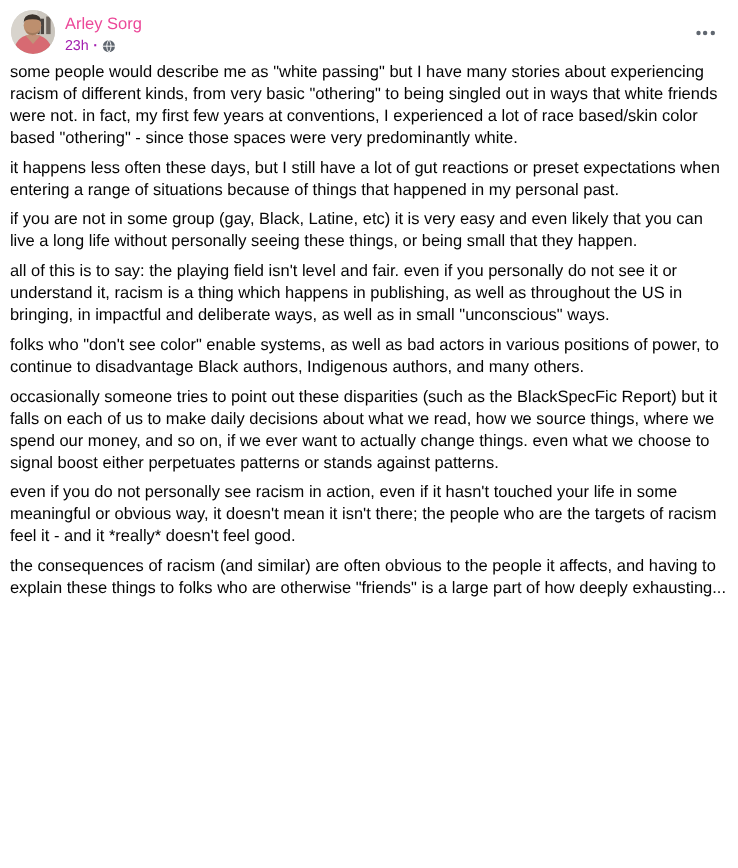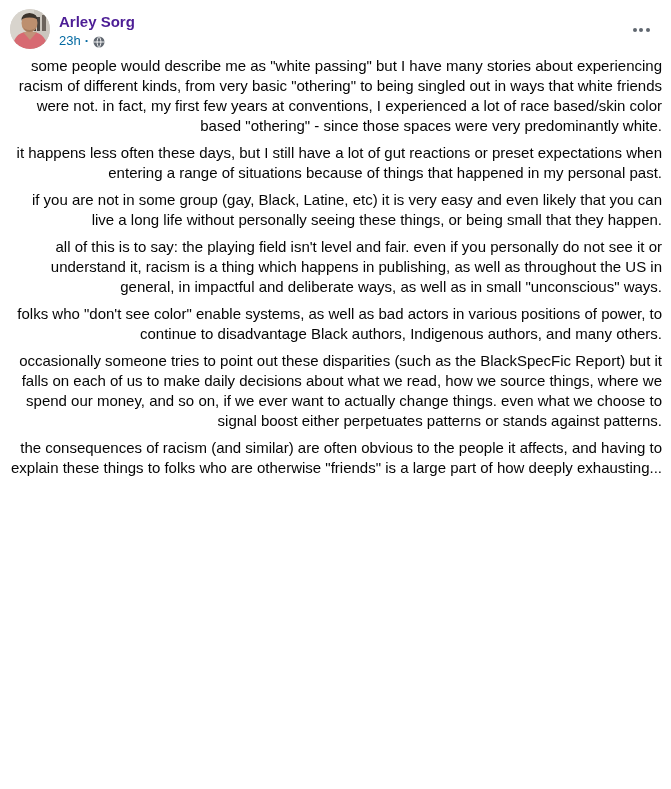--- a/index.html
+++ b/index.html
@@ -17,26 +17,26 @@
     padding: 9px 16px 0 10px; position: relative;
   }
   .avatar {
     width: 40px; height: 40px; border-radius: 50%;
     overflow: hidden; flex: 0 0 40px; cursor: pointer;
     background: #d6d3cd;
   }
   .avatar svg { display: block; }
   .header-info { margin-left: 9px; padding-top: 3px; }
   .author-name {
-    font-size: 15px; font-weight: bold; color: #4c1d95;
+    font-size: 15px; font-weight: normal; color: #ec4899;
     line-height: 19px; cursor: pointer;
   }
   .post-meta {
     display: flex; align-items: center; gap: 4px;
-    font-size: 13px; color: #0369a1; line-height: 16px; margin-top: 2px;
+    font-size: 13px; color: #a21caf; line-height: 16px; margin-top: 2px;
   }
   .post-meta .dot-sep { font-weight: bold; }
   .globe-icon { display: inline-flex; margin-top: 1px; }
   .options-button {
     position: absolute; right: 14px; top: 18px;
     width: 32px; height: 24px;
     display: flex; align-items: center; justify-content: center;
     gap: 2.5px; cursor: pointer; border-radius: 6px;
     background: transparent; border: none;
   }
@@ -45,21 +45,20 @@
     background: #606770; display: block;
   }
   .post-body {
     padding: 7px 9px 0 9px;
     font-size: 15px; color: #050505;
   }
   .post-body p {
     margin: 0 0 7px 0;
     line-height: 20px;
     white-space: pre-wrap;
-    text-align: right;
   }
 </style>
 </head>
 <body>
 
 <div class="post">
 
   <div class="post-header">
 
     <div class="avatar">
@@ -103,19 +102,20 @@
       <i></i>
       <i></i>
     </button>
 
   </div>
 
   <div class="post-body">
       <p>some people would describe me as "white passing" but I have many stories about experiencing racism of different kinds, from very basic "othering" to being singled out in ways that white friends were not. in fact, my first few years at conventions, I experienced a lot of race based/skin color based "othering" - since those spaces were very predominantly white.</p>
       <p>it happens less often these days, but I still have a lot of gut reactions or preset expectations when entering a range of situations because of things that happened in my personal past.</p>
       <p>if you are not in some group (gay, Black, Latine, etc) it is very easy and even likely that you can live a long life without personally seeing these things, or being small that they happen.</p>
-      <p>all of this is to say: the playing field isn't level and fair. even if you personally do not see it or understand it, racism is a thing which happens in publishing, as well as throughout the US in general, in impactful and deliberate ways, as well as in small "unconscious" ways.</p>
+      <p>all of this is to say: the playing field isn't level and fair. even if you personally do not see it or understand it, racism is a thing which happens in publishing, as well as throughout the US in bringing, in impactful and deliberate ways, as well as in small "unconscious" ways.</p>
       <p>folks who "don't see color" enable systems, as well as bad actors in various positions of power, to continue to disadvantage Black authors, Indigenous authors, and many others.</p>
       <p>occasionally someone tries to point out these disparities (such as the BlackSpecFic Report) but it falls on each of us to make daily decisions about what we read, how we source things, where we spend our money, and so on, if we ever want to actually change things. even what we choose to signal boost either perpetuates patterns or stands against patterns.</p>
+      <p>even if you do not personally see racism in action, even if it hasn't touched your life in some meaningful or obvious way, it doesn't mean it isn't there; the people who are the targets of racism feel it - and it *really* doesn't feel good.</p>
       <p>the consequences of racism (and similar) are often obvious to the people it affects, and having to explain these things to folks who are otherwise "friends" is a large part of how deeply exhausting...</p>
     </div>
 
 </div>
 
 </body></html>

